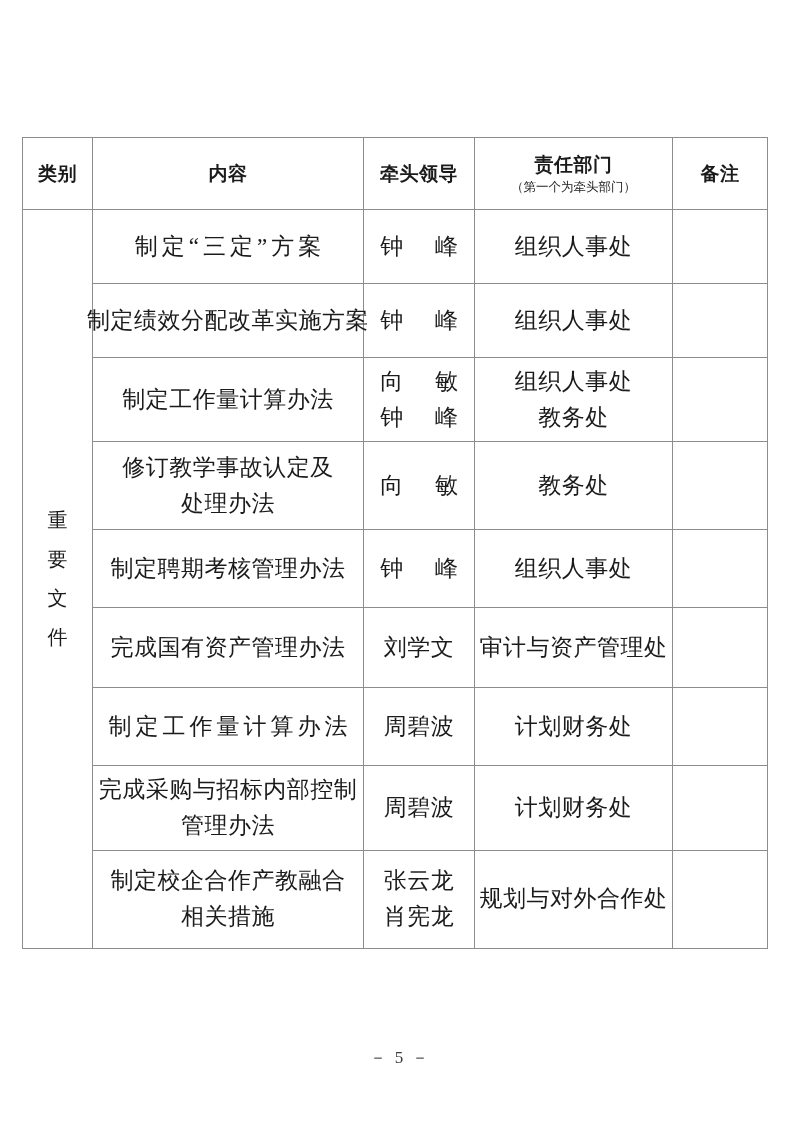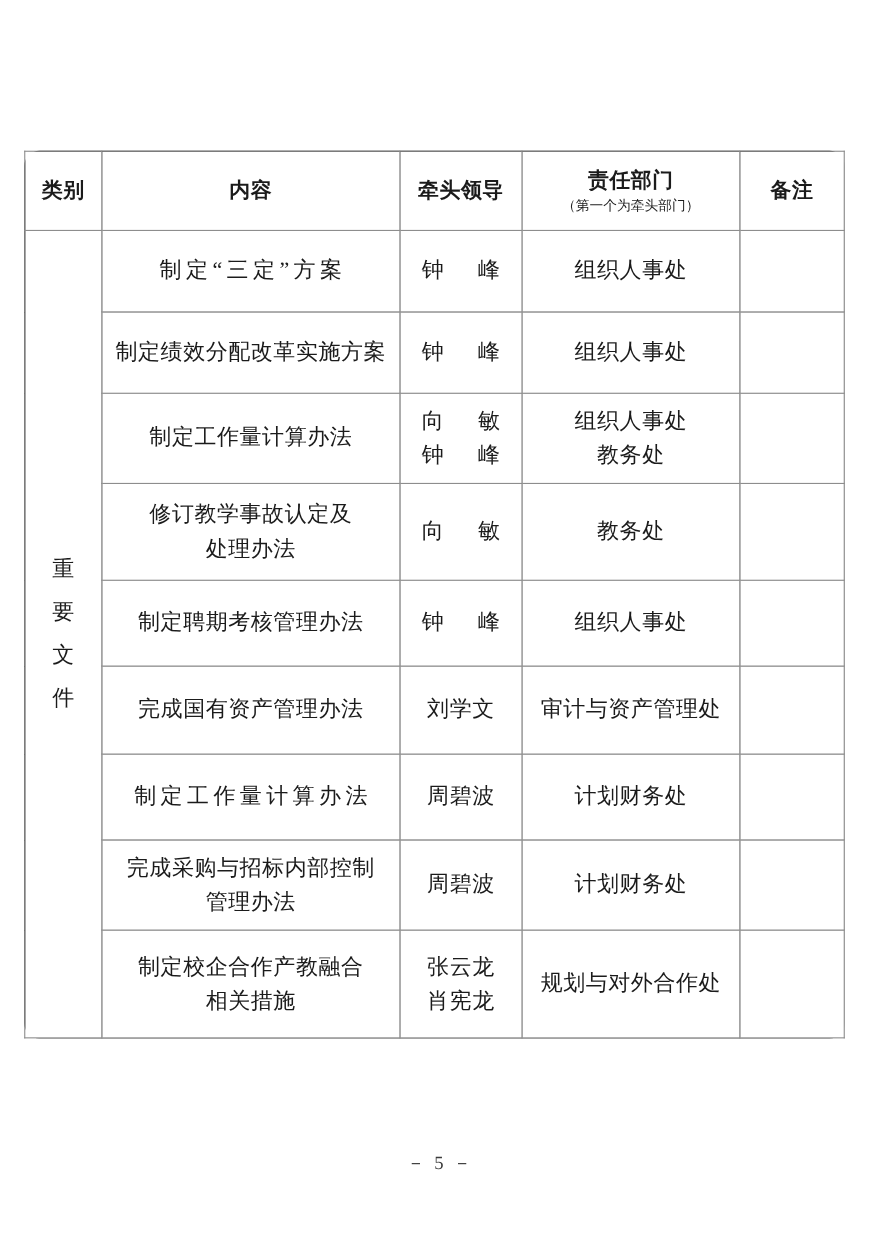--- a/index.html
+++ b/index.html
@@ -27,22 +27,21 @@
   }
 
   
   .doc-table {
     position: absolute;
     left: 22px;
     top: 137px;
     width: 745px;
     border-collapse: collapse;
     table-layout: fixed;
-    background: #000000;
-    border-radius: 14px;
+    background: #ec4899;
   }
   .doc-table td,
   .doc-table th {
     border: 1px solid #8d8d8d;
     padding: 0;
     text-align: center;
     vertical-align: middle;
     color: #1b1b1b;
     background: #ffffff;
   }
@@ -86,21 +85,21 @@
     justify-content: center;
     height: 100%;
     line-height: 1.95;
     letter-spacing: 0;
   }
   .cat-vert span { display: block; }
 
   
   .body-cell {
     font-family: "Liberation Serif", "DejaVu Serif", serif;
-    font-size: 20px;
+    font-size: 23px;
     line-height: 1.55;
   }
   .cell-lines {
     display: flex;
     flex-direction: column;
     align-items: center;
     justify-content: center;
     padding: 6px 6px;
   }
   .cell-lines > span { display: block; white-space: nowrap; }

